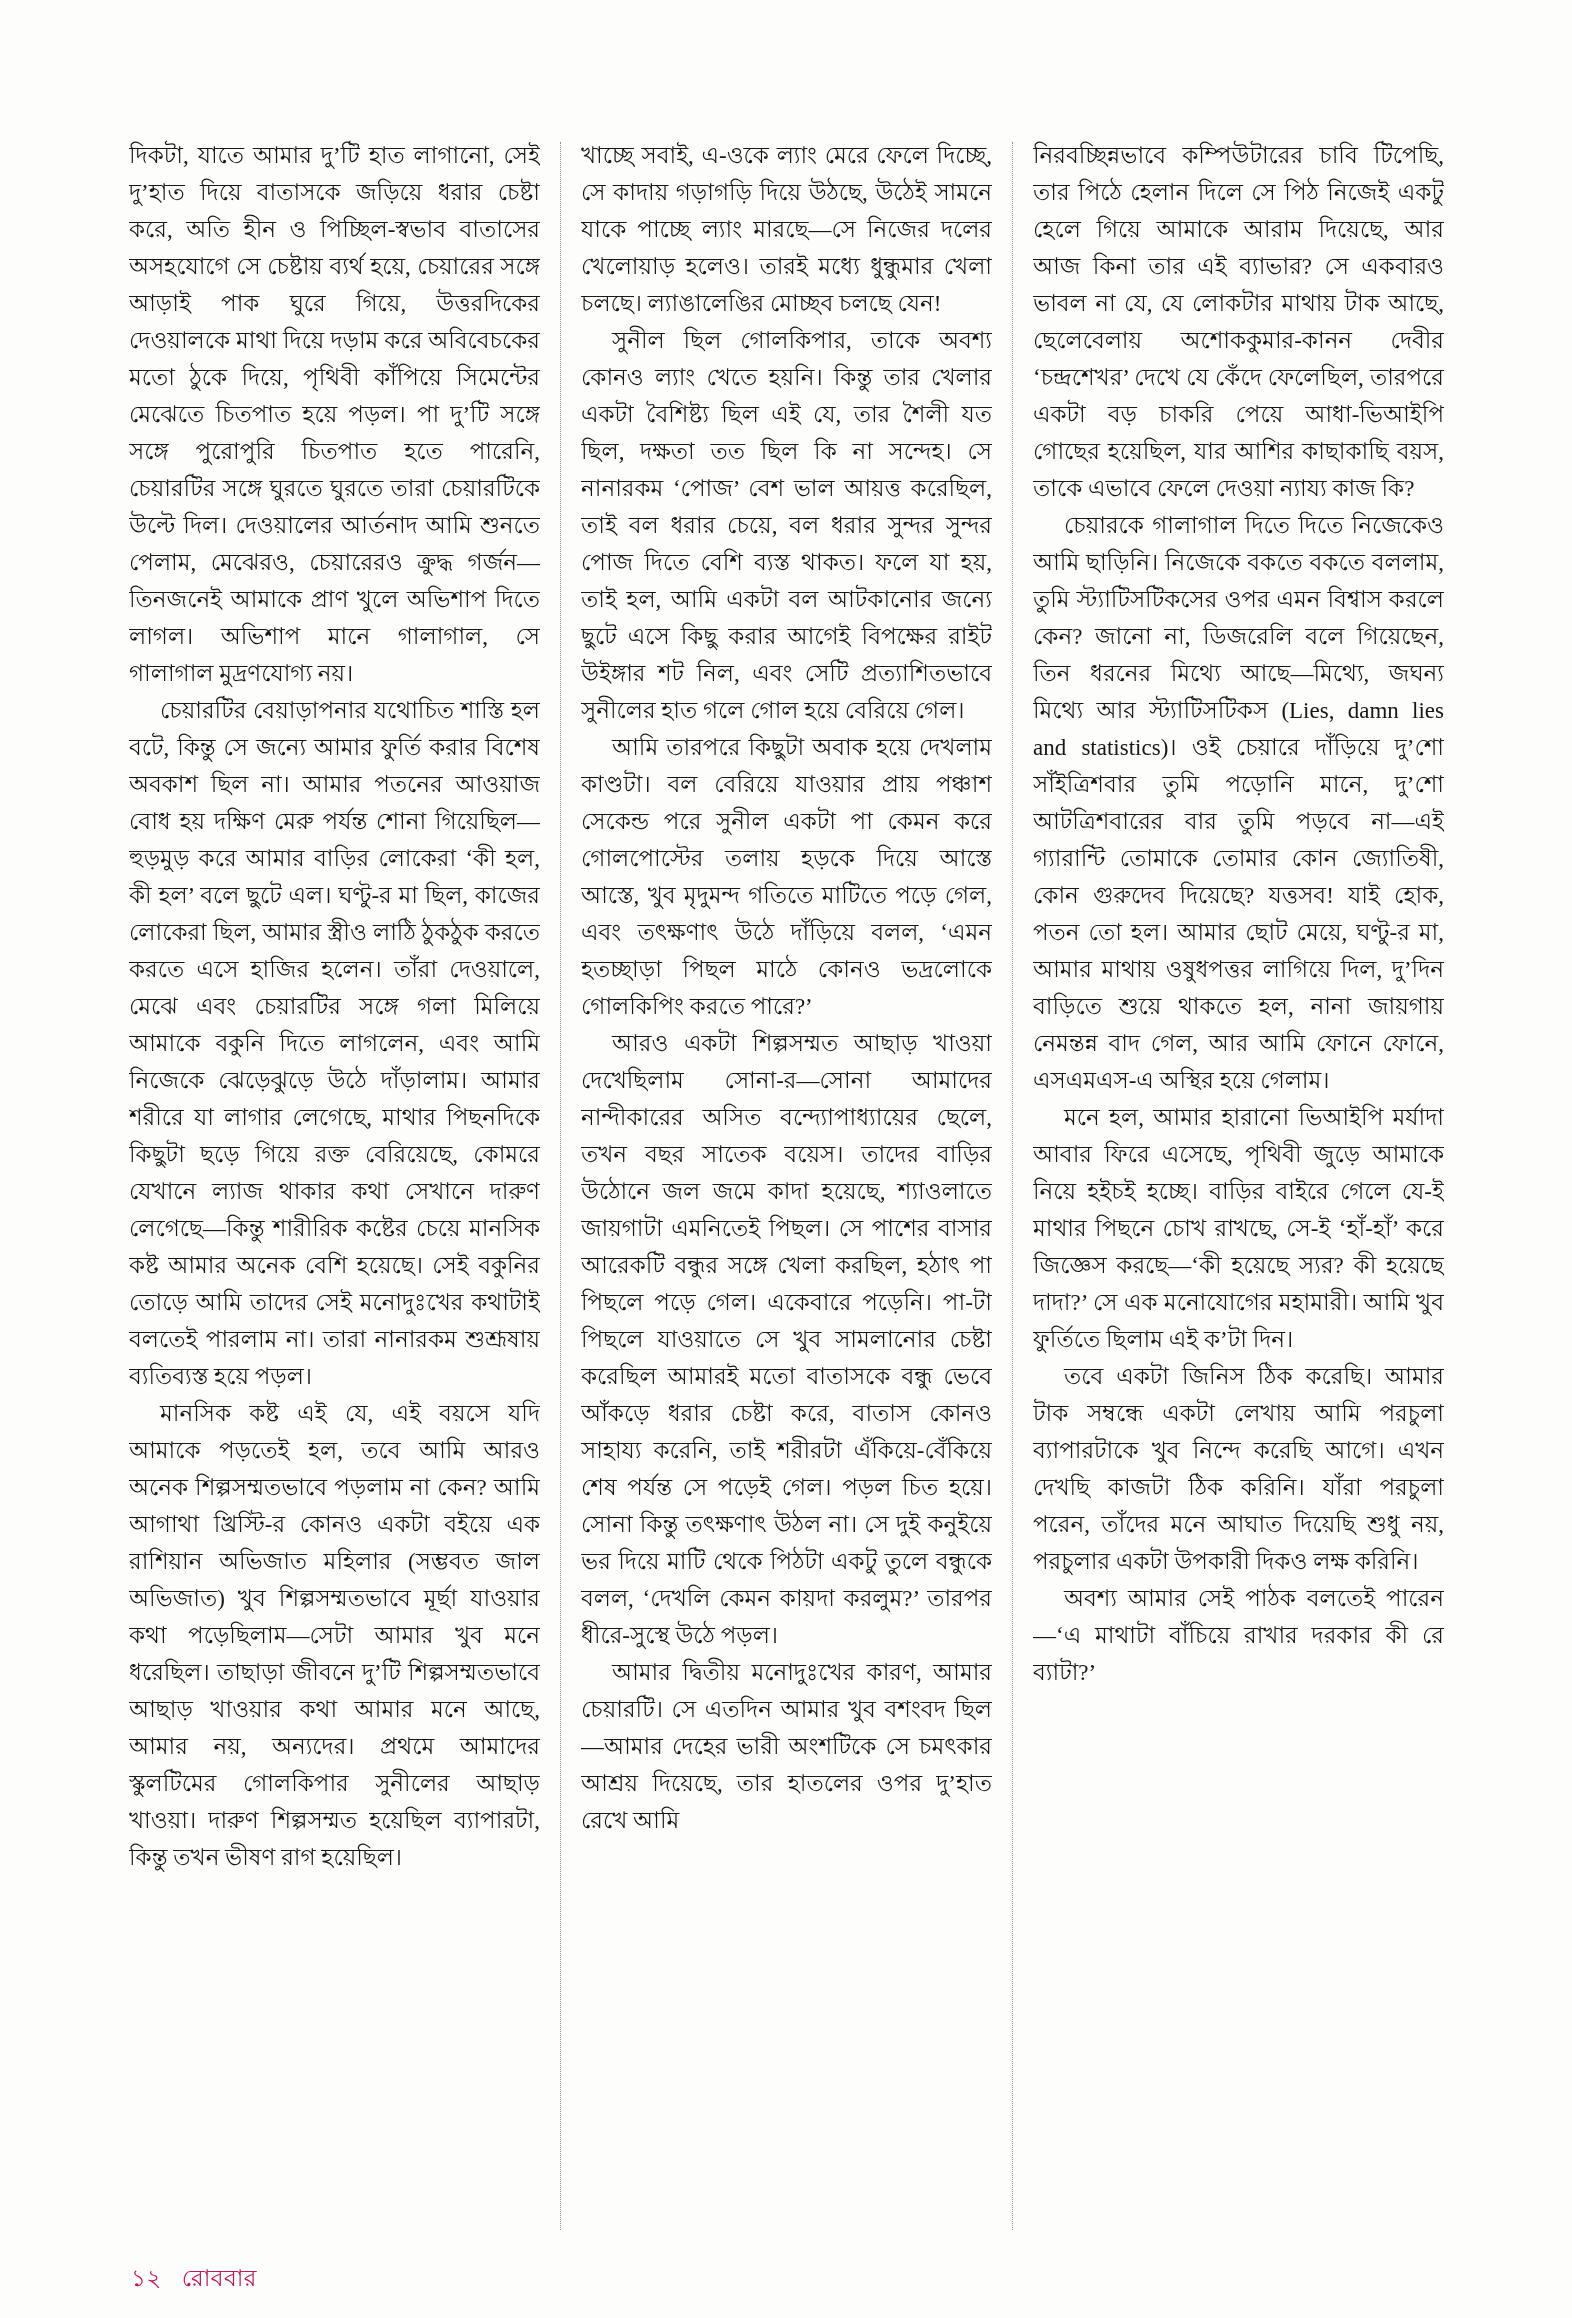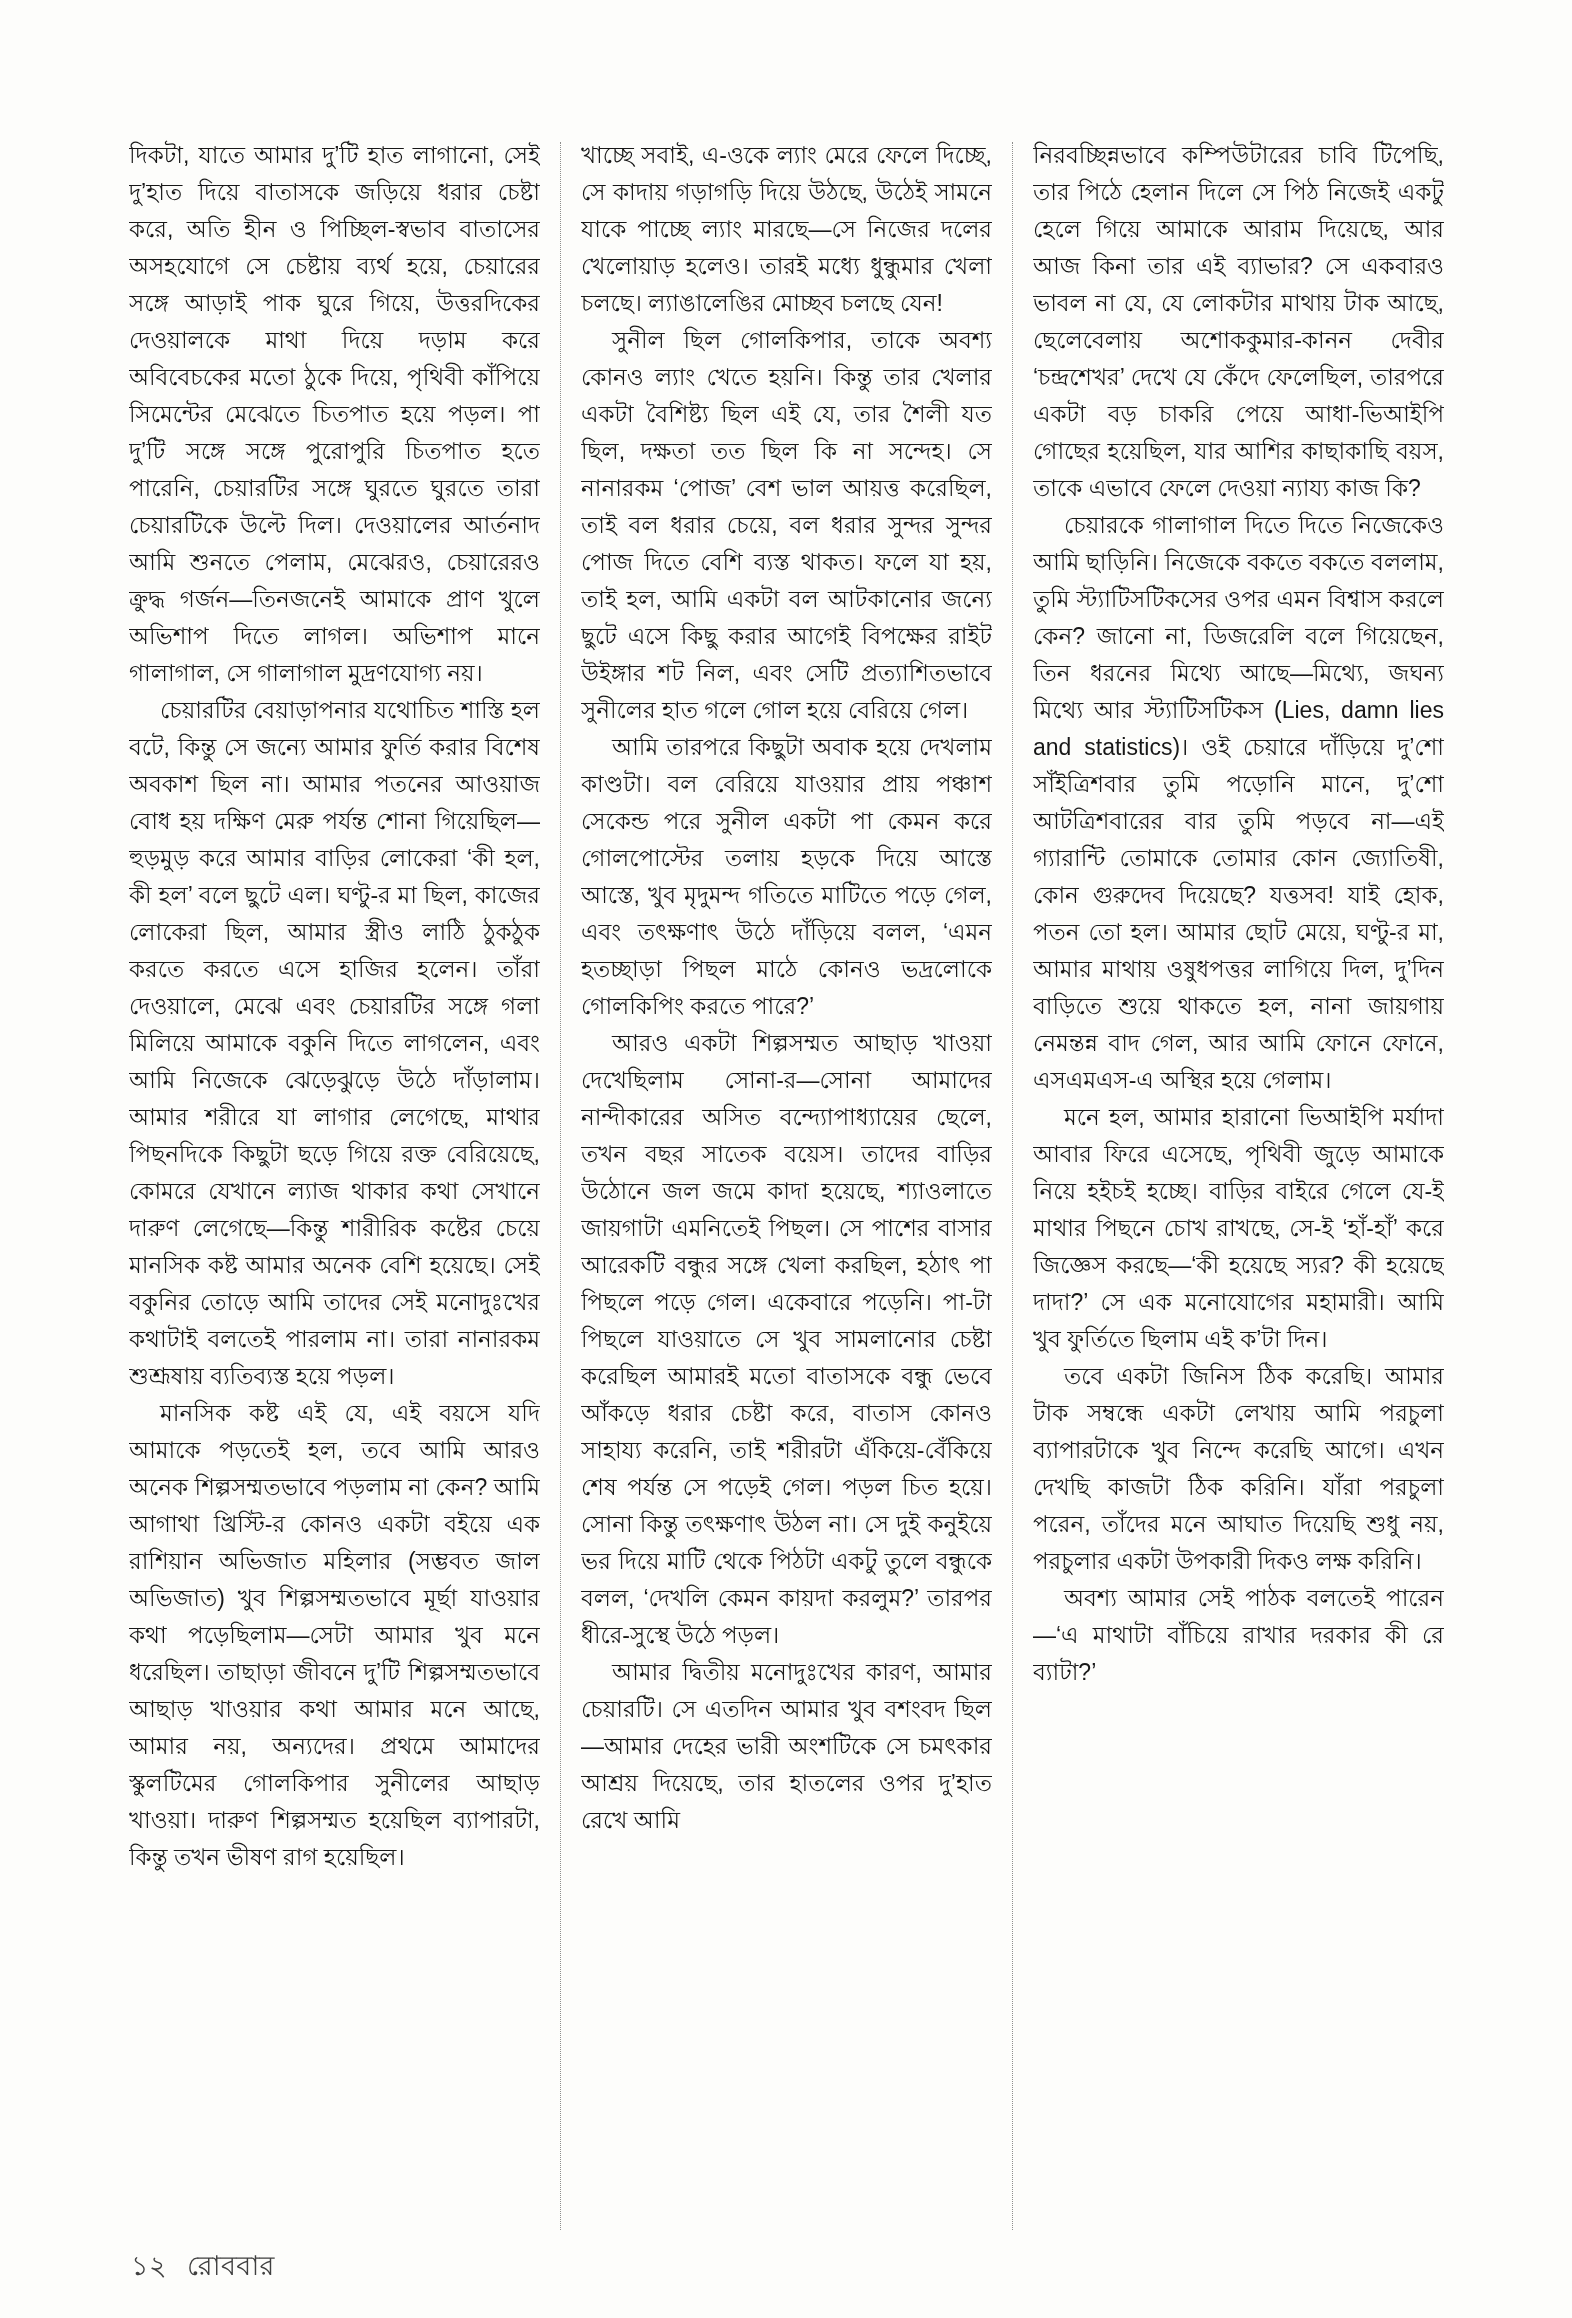--- a/index.html
+++ b/index.html
@@ -8,21 +8,21 @@
     padding: 0;
     background: #e8e8e6;
   }
   .page {
     position: relative;
     width: 1573px;
     height: 2319px;
     margin: 0 auto;
     background: #fdfdfb;
     color: #171717;
-    font-family: Liberation Sans, sans-serif;
+    font-family: Liberation Serif, serif;
     overflow: hidden;
     box-sizing: border-box;
   }
   .columns {
     position: absolute;
     top: 137px;
     left: 129px;
     right: 129px;
     bottom: 89px;
     display: flex;
@@ -45,24 +45,24 @@
   }
   .divider {
     width: 0;
     border-left: 1.5px dotted #8e8e8c;
     margin: 4.6px 20px 0 20px;
     align-self: stretch;
   }
   .footer {
     position: absolute;
     left: 131px;
-    bottom: 39px;
-    font-size: 27px;
+    bottom: 29px;
+    font-size: 23px;
     line-height: 1;
-    color: #404040;
+    color: #be185d;
     letter-spacing: 0.4px;
   }
   .footer .mag {
     margin-left: 20px;
   }
 </style>
 </head>
 <body>
 
 <div class="page">

